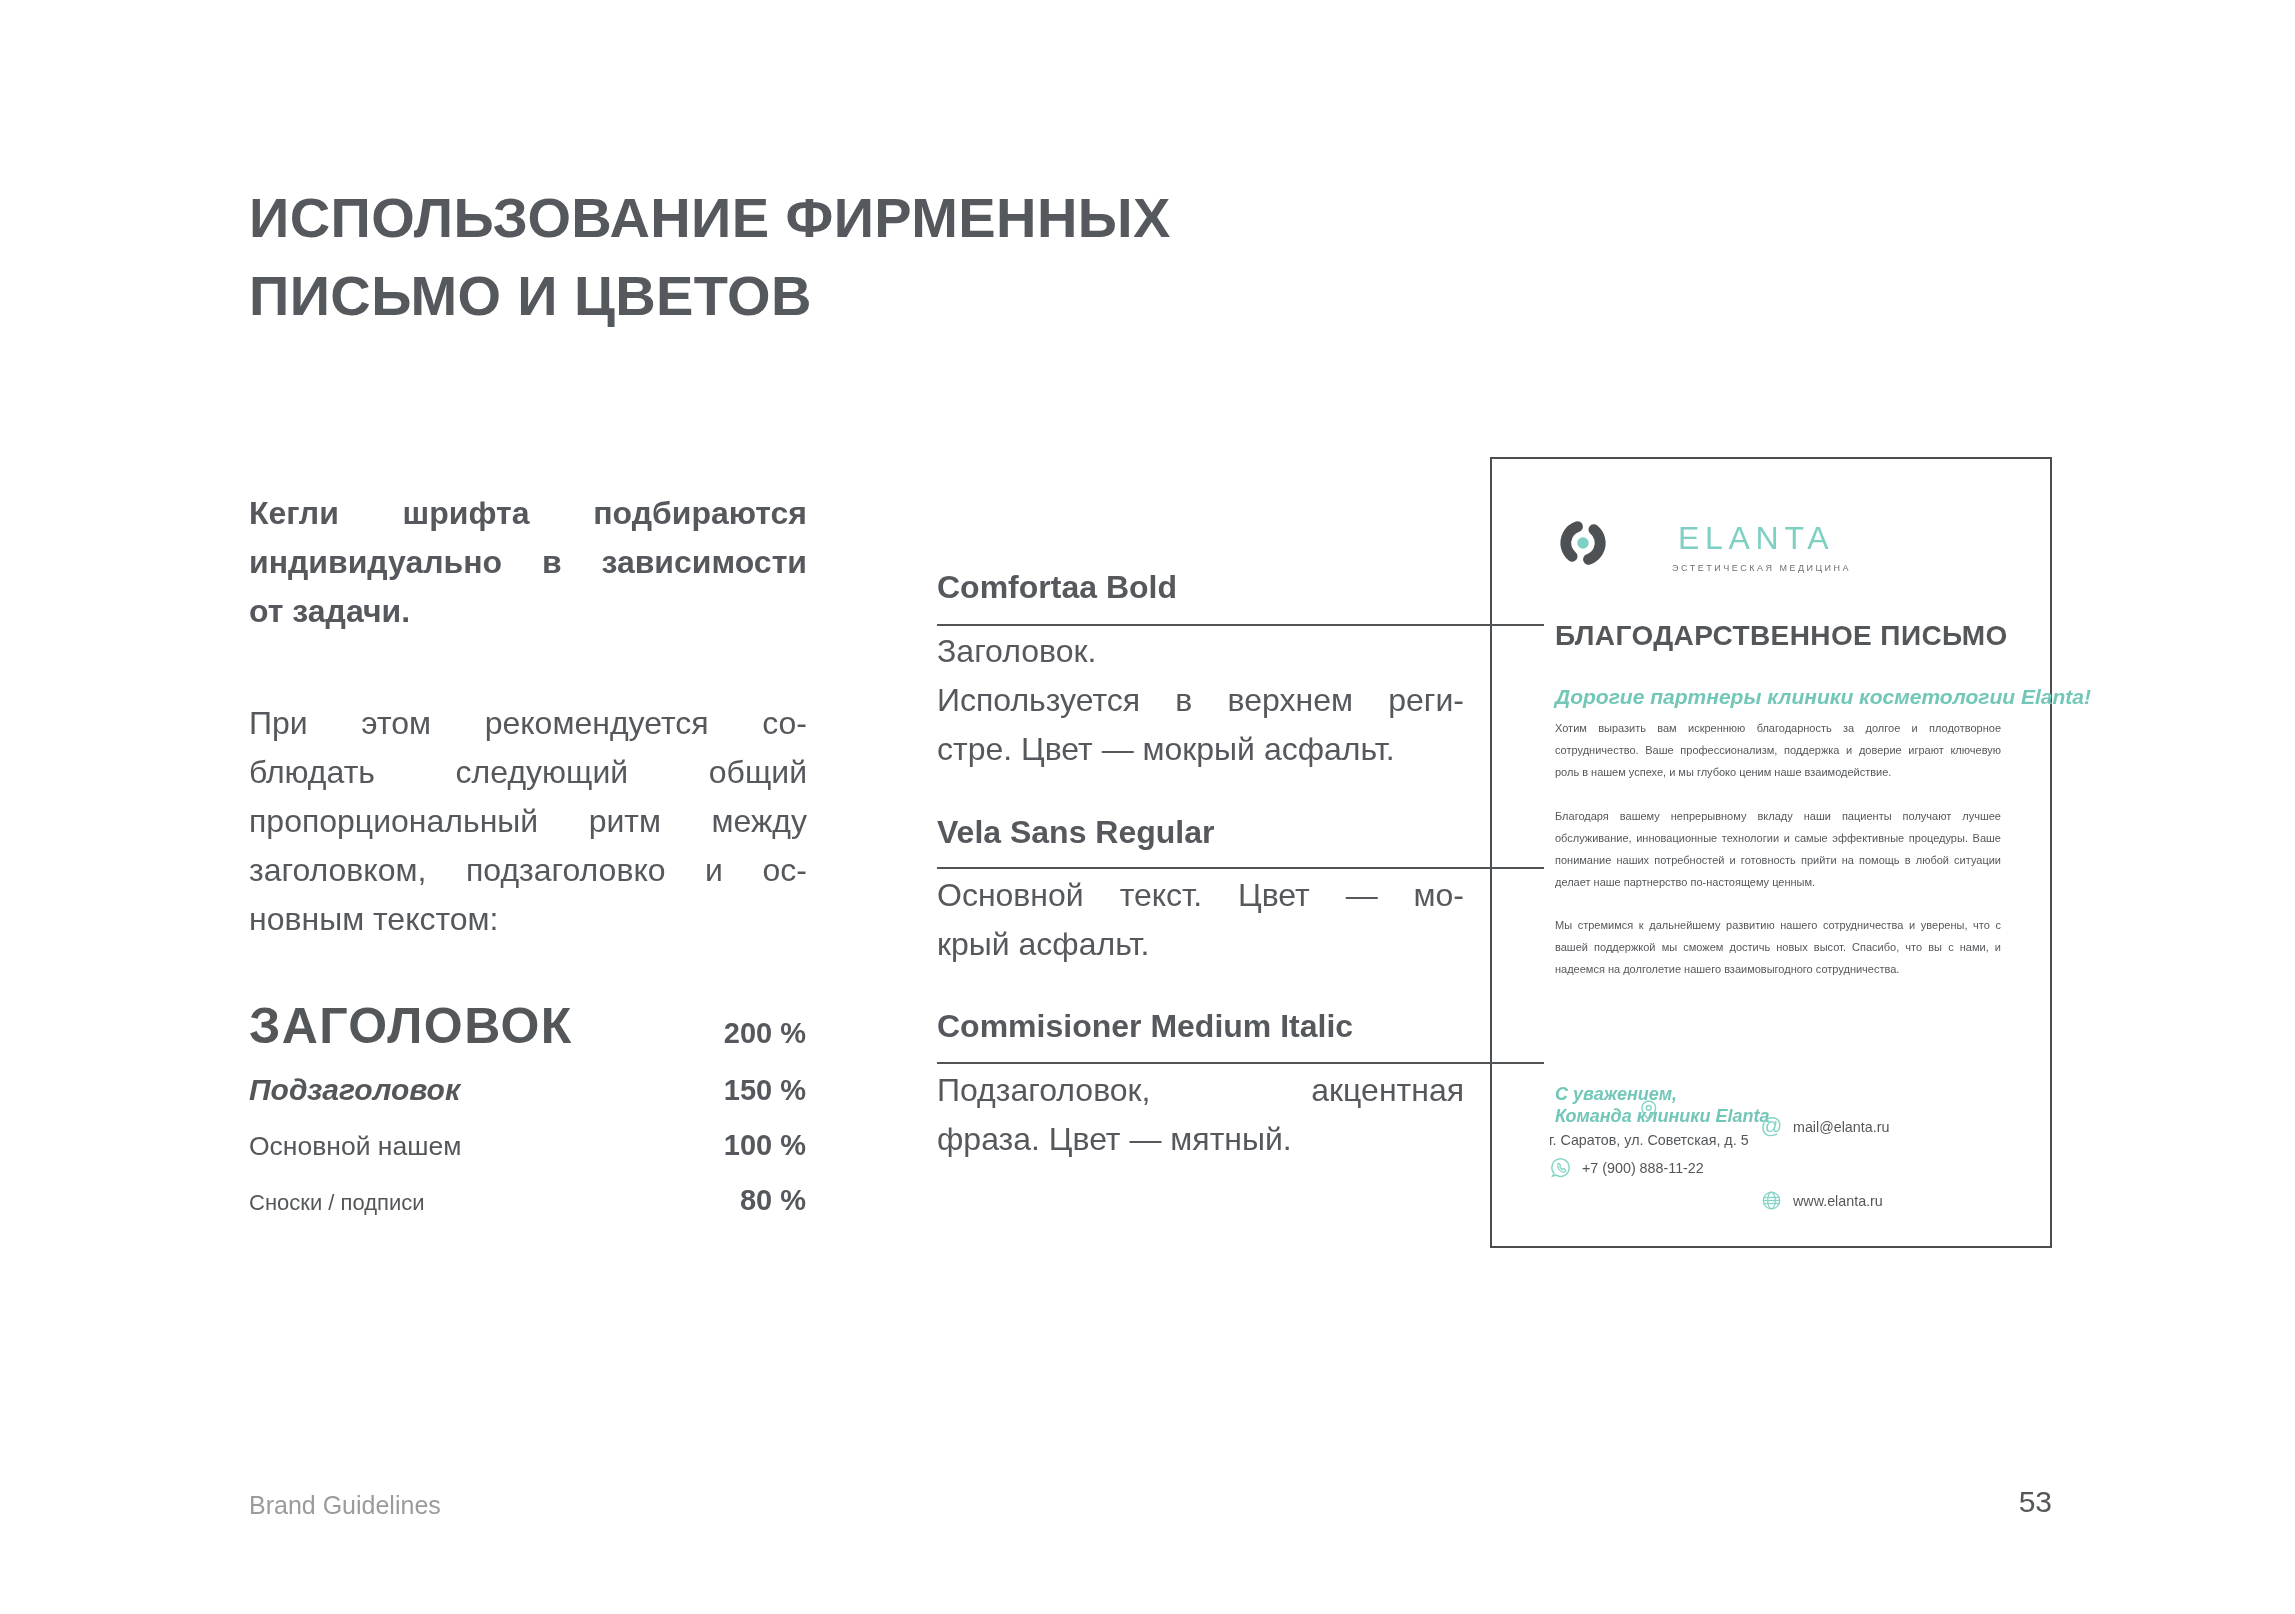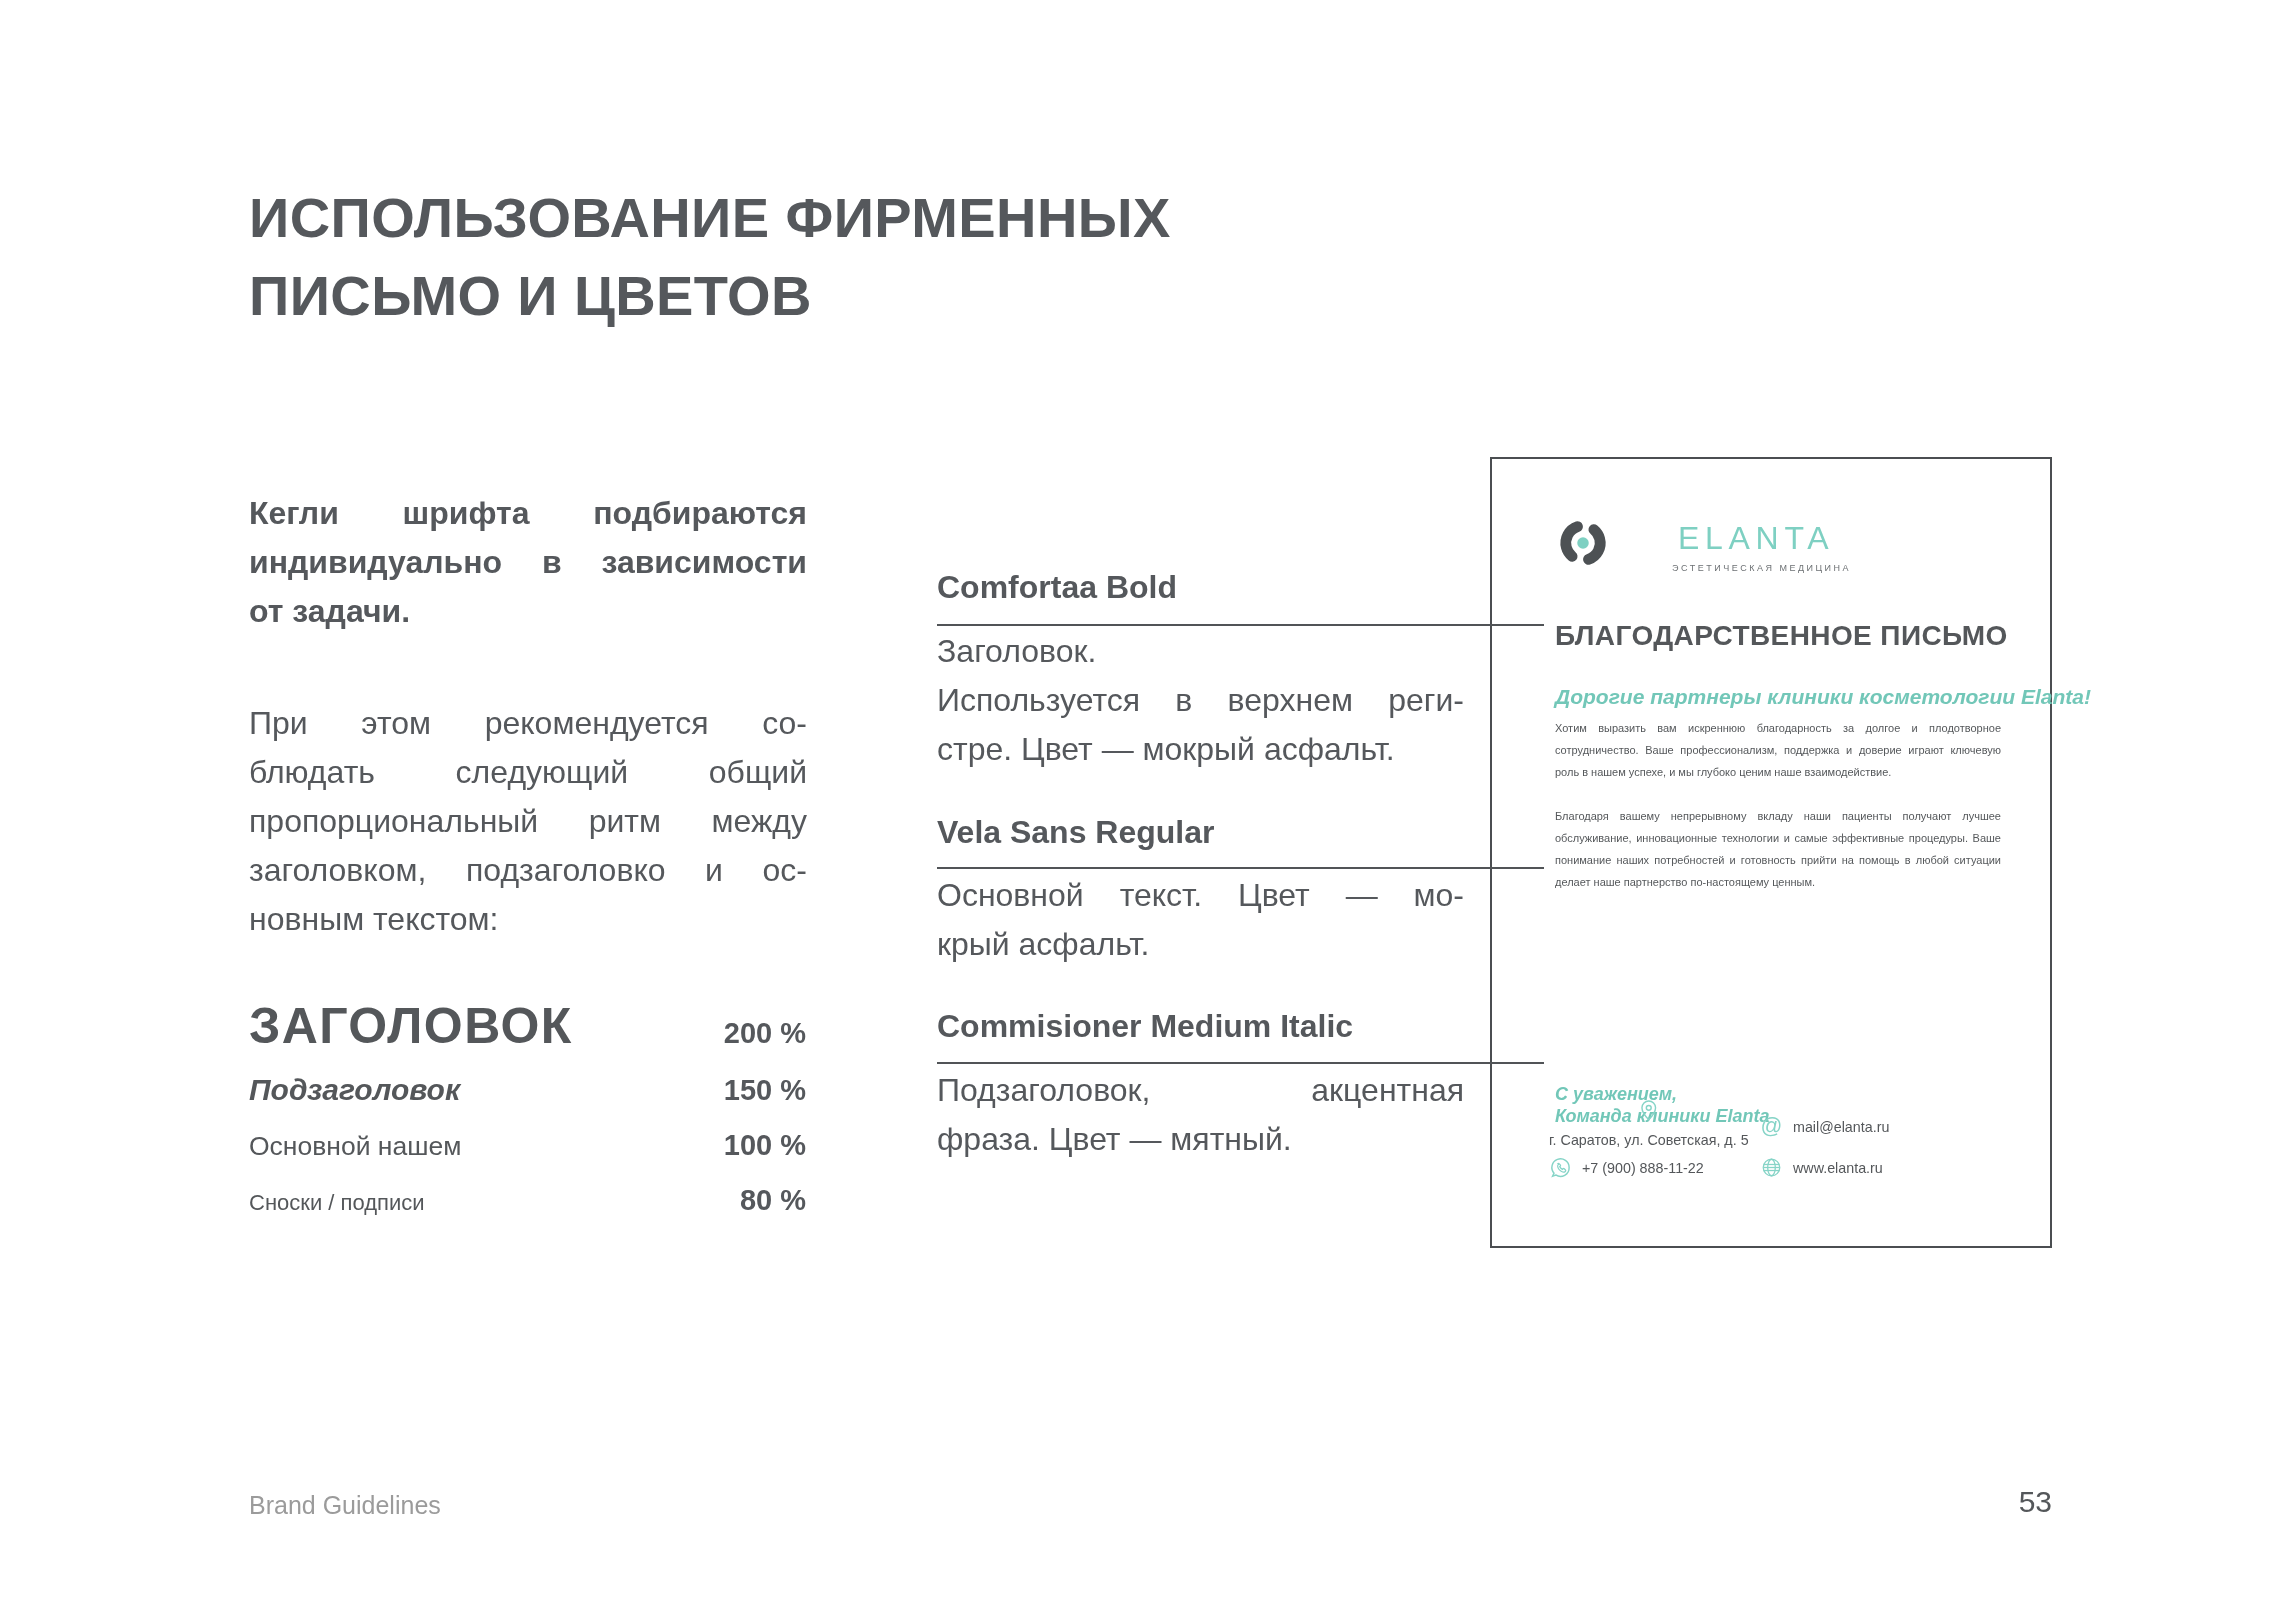--- a/index.html
+++ b/index.html
@@ -77,21 +77,21 @@
   .letter-signoff {
     position:absolute; left:63px; top:624px; font-size:18px; line-height:22px;
     font-weight:600; font-style:italic; color:#72c7b8; white-space:pre-line;
   }
   .contact { position:absolute; display:flex; align-items:center; gap:10px; }
   .contact-text { font-size:14.3px; color:#54575a; white-space:nowrap; }
   .contact-icon { width:23px; height:23px; flex:0 0 23px; display:flex; align-items:center; justify-content:center; }
   #contact-0 { left:57px;  top:640px;flex-direction:column; }
   #contact-1 { left:57px;  top:697px; }
   #contact-2 { left:268px; top:656px; }
-  #contact-3 { left:268px; top:697px; }
+  #contact-3 { left:268px; top:730px; }
   .at-glyph { font-size:21.5px; color:#86d4c7; font-weight:400; line-height:23px; }
   
   .footer-left {
     position:absolute; left:249px; top:1491px; font-size:25px; color:#9b9b9b; font-weight:400;
   }
   .page-number {
     position:absolute; left:1909px; top:1485px; width:143px; text-align:right;
     font-size:30px; color:#54575a; font-weight:400;
   }
 </style>
@@ -166,20 +166,21 @@
       <div class="wordmark">ELANTA</div>
       <div class="tagline">ЭСТЕТИЧЕСКАЯ МЕДИЦИНА</div>
     </div>
 
     <div class="letter-heading">БЛАГОДАРСТВЕННОЕ ПИСЬМО</div>
     <div class="letter-greeting">Дорогие партнеры клиники косметологии Elanta!</div>
 
     <div class="letter-body">
       <div class="letter-para">Хотим выразить вам искреннюю благодарность за долгое и плодотворное сотрудничество. Ваше профессионализм, поддержка и доверие играют ключевую роль в нашем успехе, и мы глубоко ценим наше взаимодействие.</div>
       <div class="letter-para">Благодаря вашему непрерывному вкладу наши пациенты получают лучшее обслуживание, инновационные технологии и самые эффективные процедуры. Ваше понимание наших потребностей и готовность прийти на помощь в любой ситуации делает наше партнерство по-настоящему ценным.</div>
+      <div class="letter-para">Мы стремимся к дальнейшему развитию нашего сотрудничества и уверены, что с вашей поддержкой мы сможем достичь новых высот. Спасибо, что вы с нами, и надеемся на долголетие нашего взаимовыгодного сотрудничества.</div>
     </div>
 
     <div class="letter-signoff">С уважением,
 Команда клиники Elanta</div>
 
     <div class="contact" id="contact-0">
       <span class="contact-icon">
         <svg width="21.5" height="23" viewBox="0 0 30 32" fill="none" stroke="#86d4c7" stroke-width="2">
           <path d="M15 29C15 29 5.5 19.3 5.5 12.3a9.5 9.5 0 1 1 19 0C24.5 19.3 15 29 15 29Z"></path>
           <circle cx="15" cy="12.3" r="3.4"></circle>

